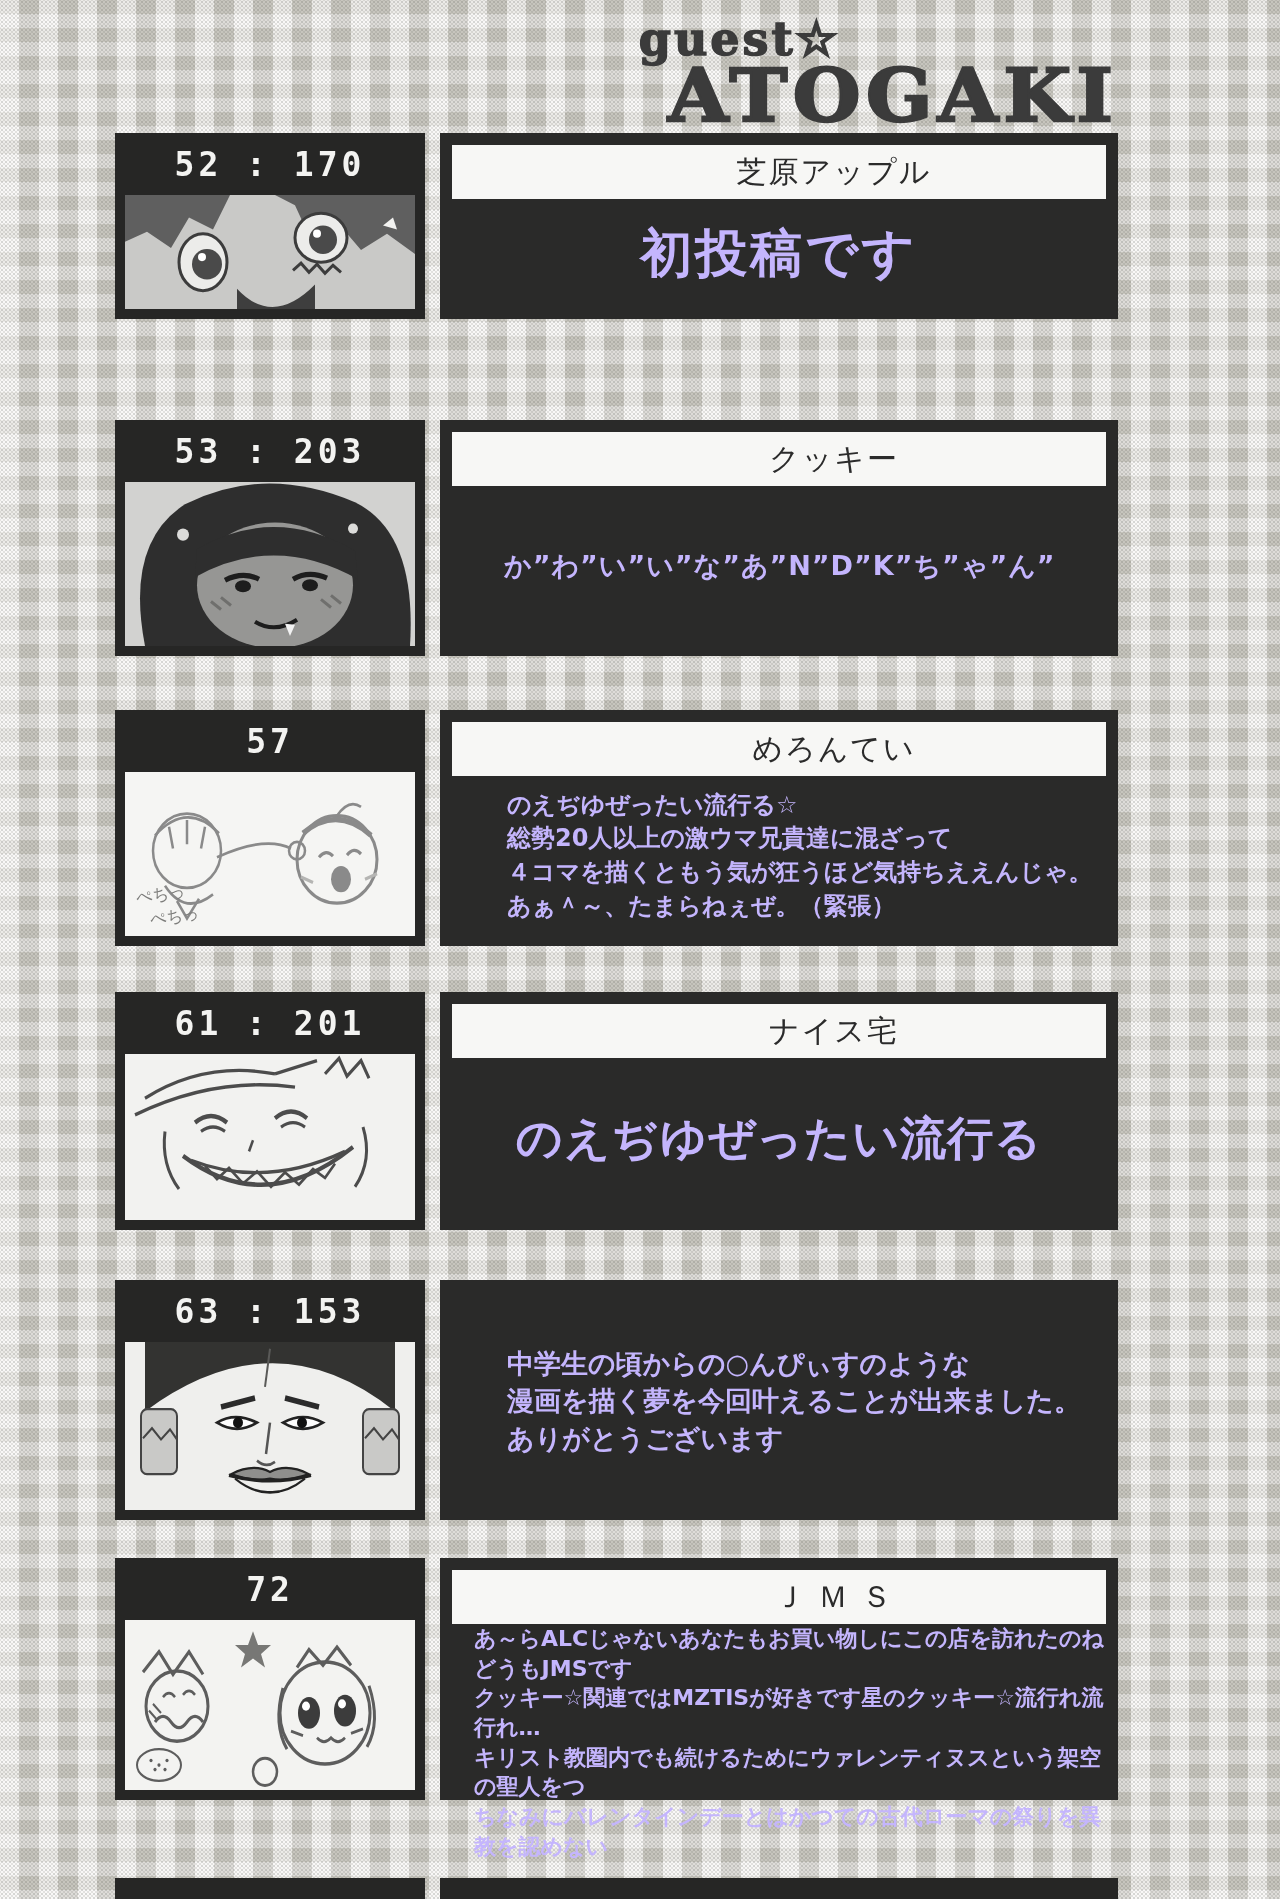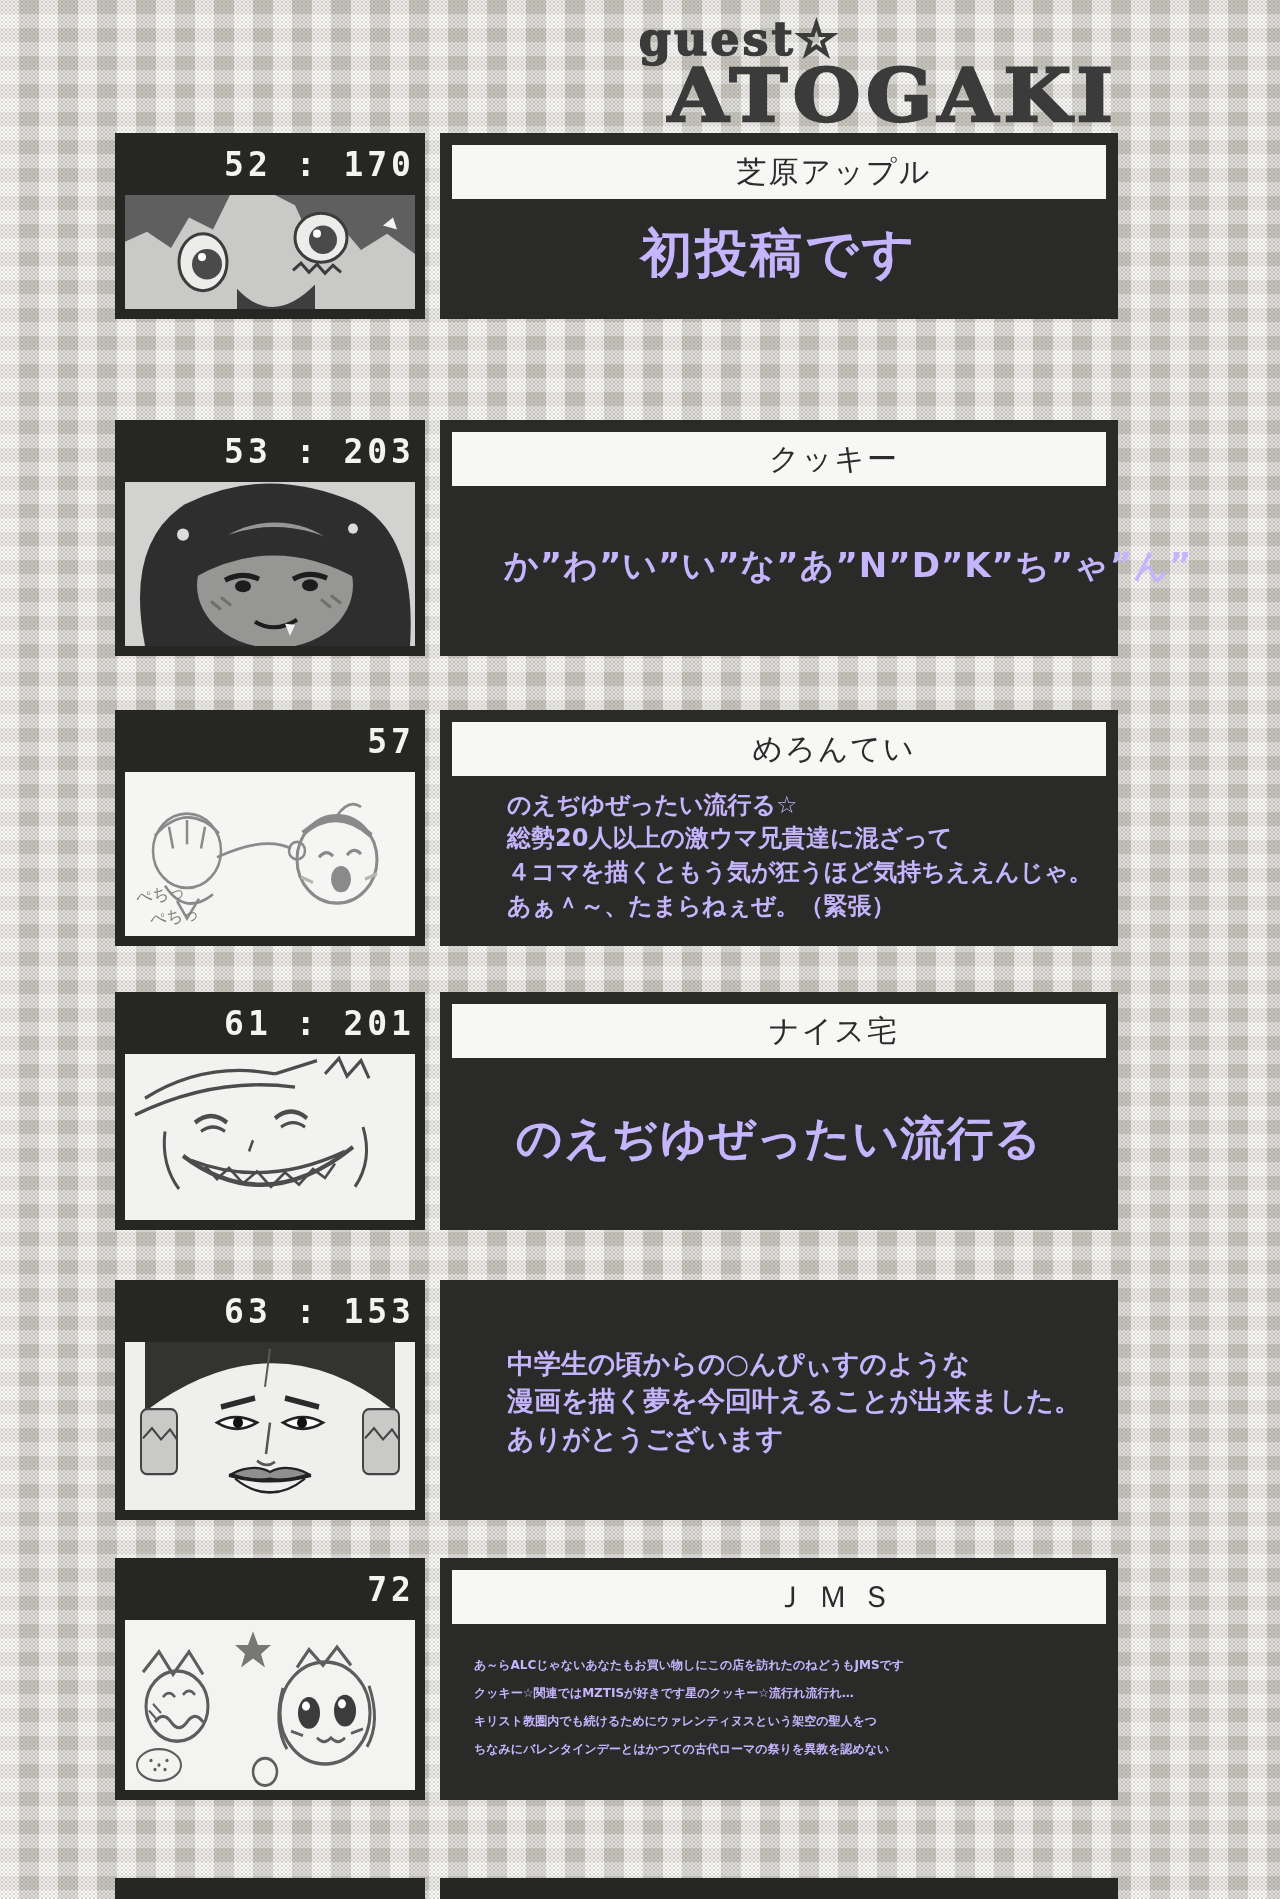--- a/index.html
+++ b/index.html
@@ -29,21 +29,21 @@
   .title .t2{
     font-family:"DejaVu Serif",serif; font-weight:bold;
     font-size:72px; line-height:0.82; letter-spacing:5px;
     -webkit-text-stroke:2.5px #3b3b3b;
     transform:scaleX(1.08); transform-origin:right center;
   }
   .row{position:absolute; left:0; width:1280px;}
   .leftblock{
     position:absolute; left:115px; width:310px; height:100%;
     background:#262625; box-sizing:border-box; padding:0 10px 10px 10px;
-    display:flex; flex-direction:column;align-items:flex-end;
+    display:flex; flex-direction:column;
   }
   .num{
     height:62px; flex:0 0 62px; display:flex; align-items:center; justify-content:center;
     color:#f3f3f1; font-family:"DejaVu Sans Mono","DejaVu Sans",monospace;
     font-weight:bold; font-size:33px; letter-spacing:4px;
   }
   .thumb{flex:1 1 auto; overflow:hidden; background:#d9d9d7;}
   .thumb svg{display:block; width:100%; height:100%;}
   .rightbox{
     position:absolute; left:440px; width:678px; height:100%;
@@ -55,24 +55,24 @@
     font-family:"DejaVu Serif",serif; font-size:30px;
     display:flex; align-items:center; justify-content:center;
     padding-left:110px; box-sizing:border-box; letter-spacing:2px;
   }
   .comment{
     flex:1 1 auto; display:flex; flex-direction:column; justify-content:center;
     color:#c4b5fd; font-weight:bold;
   }
   .c-big{font-size:52px; letter-spacing:3px; text-align:center;}
   .c-big4{font-size:46px; letter-spacing:1px; text-align:center;}
-  .c-med{font-size:34px; padding-left:52px; letter-spacing:1px;}
+  .c-med{font-size:27px; padding-left:52px; letter-spacing:1px;}
   .c-std{font-size:24px; line-height:1.40; padding-left:55px;}
   .c-lg{font-size:27px; line-height:1.38; padding-left:55px;}
-  .c-sm{font-size:12px; line-height:1.35; padding-left:22px;gap:12px;}
+  .c-sm{font-size:22px; line-height:1.35; padding-left:22px;}
   .partial{position:absolute; top:1878px; height:21px; background:#262625;}
   .partial.l{left:115px; width:310px;}
   .partial.r{left:440px; width:678px;}
 </style>
 </head>
 <body>
 
 <div class="page">
 
   <header class="title">

